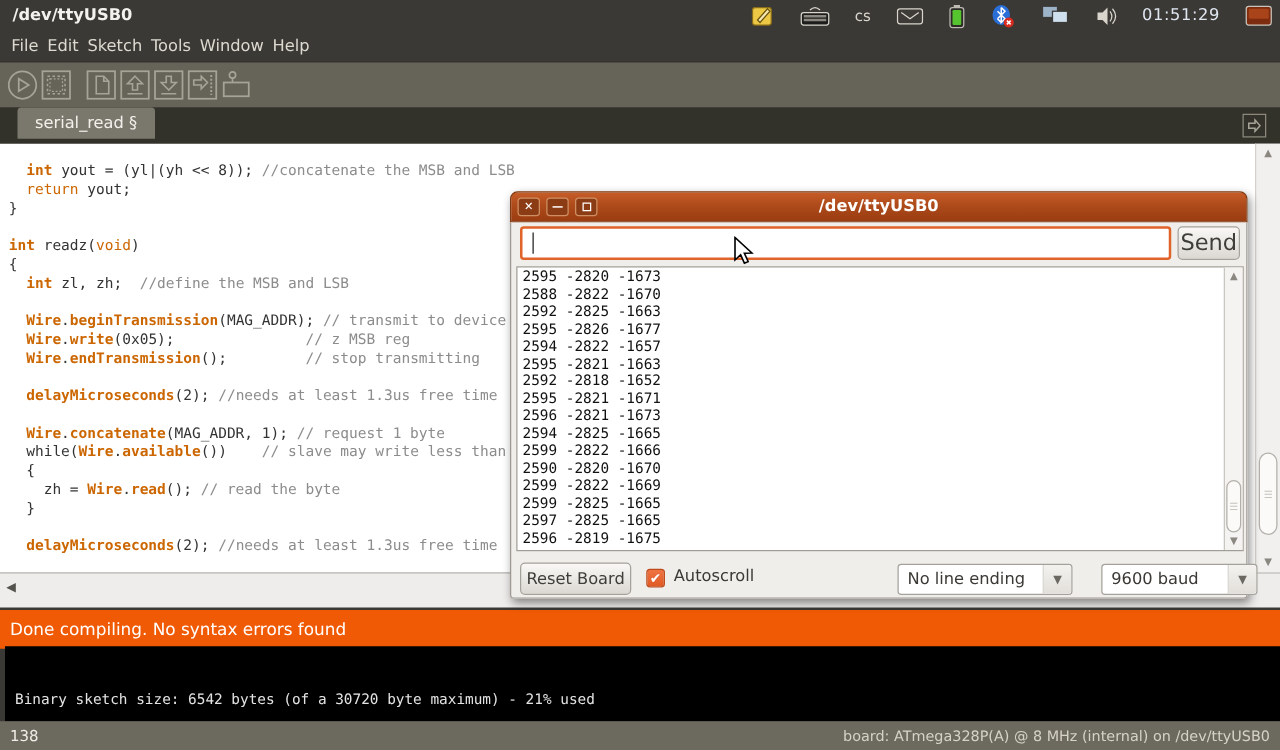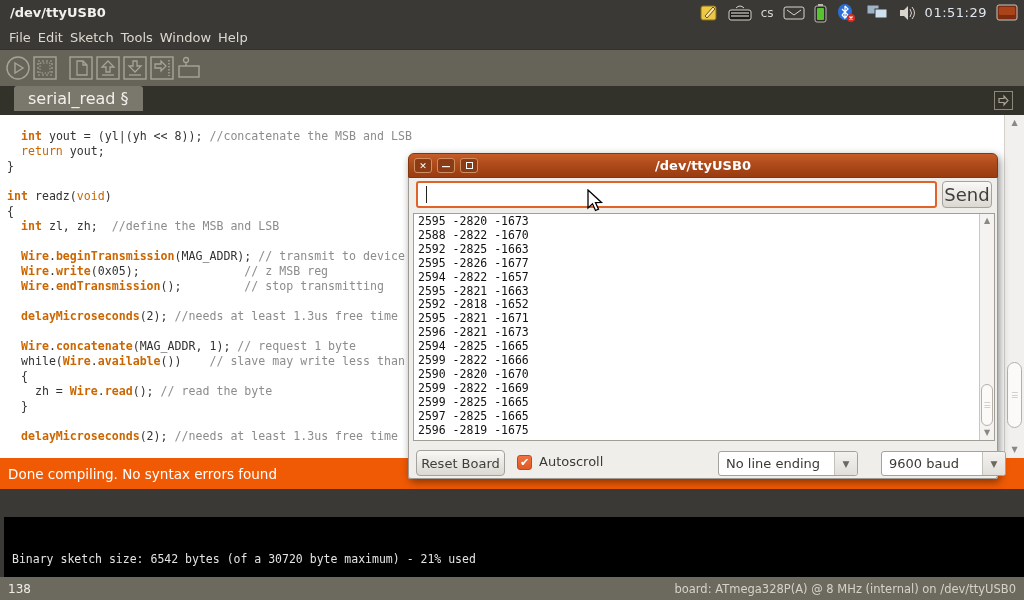--- a/index.html
+++ b/index.html
@@ -4,40 +4,40 @@
 <style>
   * { margin:0; padding:0; box-sizing:border-box; }
   html,body { width:1024px; height:600px; overflow:hidden; background:#3a3935;
               font-family:"DejaVu Sans","Liberation Sans",sans-serif; }
   #screen { position:relative; width:1024px; height:600px; }
 
   
   #titlebar { position:absolute; left:0; top:0; width:1024px; height:25px; background:#3a3935;
               display:flex; align-items:center; padding:0 6px 0 10px; }
   .win-title { color:#f4f2ee; font-weight:bold; font-size:13px; }
-  #tray { margin-left:auto; display:flex; align-items:center; gap:9px; }
+  #tray { margin-left:auto; display:flex; align-items:center; gap:20px; }
   .tray-label { color:#d9d5cc; font-size:12px; }
   .clock { color:#dfe6f0; font-size:13px; letter-spacing:.5px; }
 
   
   #menubar { position:absolute; left:0; top:25px; width:1024px; height:25px; background:#3a3935;
              display:flex; align-items:center; gap:7px; padding-left:9px;
              border-bottom:1px solid #32312d; }
   .menu-item { color:#ddd9d0; font-size:13px; cursor:default; }
 
   
   #toolbar { position:absolute; left:0; top:50px; width:1024px; height:36px; background:#666459;
              display:flex; align-items:center; padding-left:4px; }
   .tbtn { width:27px; height:27px; display:flex; align-items:center; justify-content:center; }
   .tb-gap { width:9px; }
 
   
   #tabbar { position:absolute; left:0; top:86px; width:1024px; height:29px; background:#33322a; }
   .tab { position:absolute; left:14px; top:0; height:25px; background:#7a786d;
-         border-radius:3px 3px 0 0; color:#f2f0ea; font-size:16px; display:flex;
+         border-radius:3px 3px 0 0; color:#f2f0ea; font-size:13px; display:flex;
          align-items:center; padding:0 14px; }
   .tabmenu-btn { position:absolute; right:11px; top:5px; width:19px; height:19px;
                  border:1px solid #8b897c; display:flex; align-items:center; justify-content:center; }
 
   
   #editor { position:absolute; left:0; top:115px; width:1024px; height:343px; background:#ffffff; }
   #code { position:absolute; left:7px; top:14px; font-family:"DejaVu Sans Mono","Liberation Mono",monospace;
           font-size:11.6px; }
   .code-line { height:15px; line-height:15px; white-space:pre; }
   .tok-plain { color:#333333; }
@@ -52,21 +52,21 @@
   .sb-thumb { position:absolute; left:2px; right:2px; background:#fbfaf8; border:1px solid #b3b0aa;
               border-radius:8px; display:flex; align-items:center; justify-content:center;
               color:#c7c4bd; font-size:8px; }
 
   
   #ed-hscroll { position:absolute; left:0; top:458px; width:1024px; height:28px; background:#efedeb;
                 border-top:1px solid #c8c5bf; }
   #ed-hscroll .left-arrow { position:absolute; left:5px; top:6px; color:#55534d; font-size:10px; }
 
   
-  #status-orange { position:absolute; left:0; top:458px; width:1024px; height:31px; background:#f15a05;
+  #status-orange { position:absolute; left:0; top:488px; width:1024px; height:31px; background:#f15a05;
                    display:flex; align-items:center; padding-left:8px; }
   #status-orange span { color:#ffffff; font-size:13.5px; }
   #console { position:absolute; left:4px; top:517px; width:1024px; height:60px; background:#000000; }
   #console pre { position:absolute; left:8px; top:35px; color:#e3e3e3; font-size:11.5px;
                  font-family:"DejaVu Sans Mono","Liberation Mono",monospace; }
   #footer { position:absolute; left:0; top:577px; width:1024px; height:23px; background:#6c6a5f;
             display:flex; align-items:center; padding:0 8px; }
   #footer .lineno { color:#f0eee8; font-size:12px; }
   #footer .boardinfo { margin-left:auto; color:#d6d2c8; font-size:11.5px; }
 

